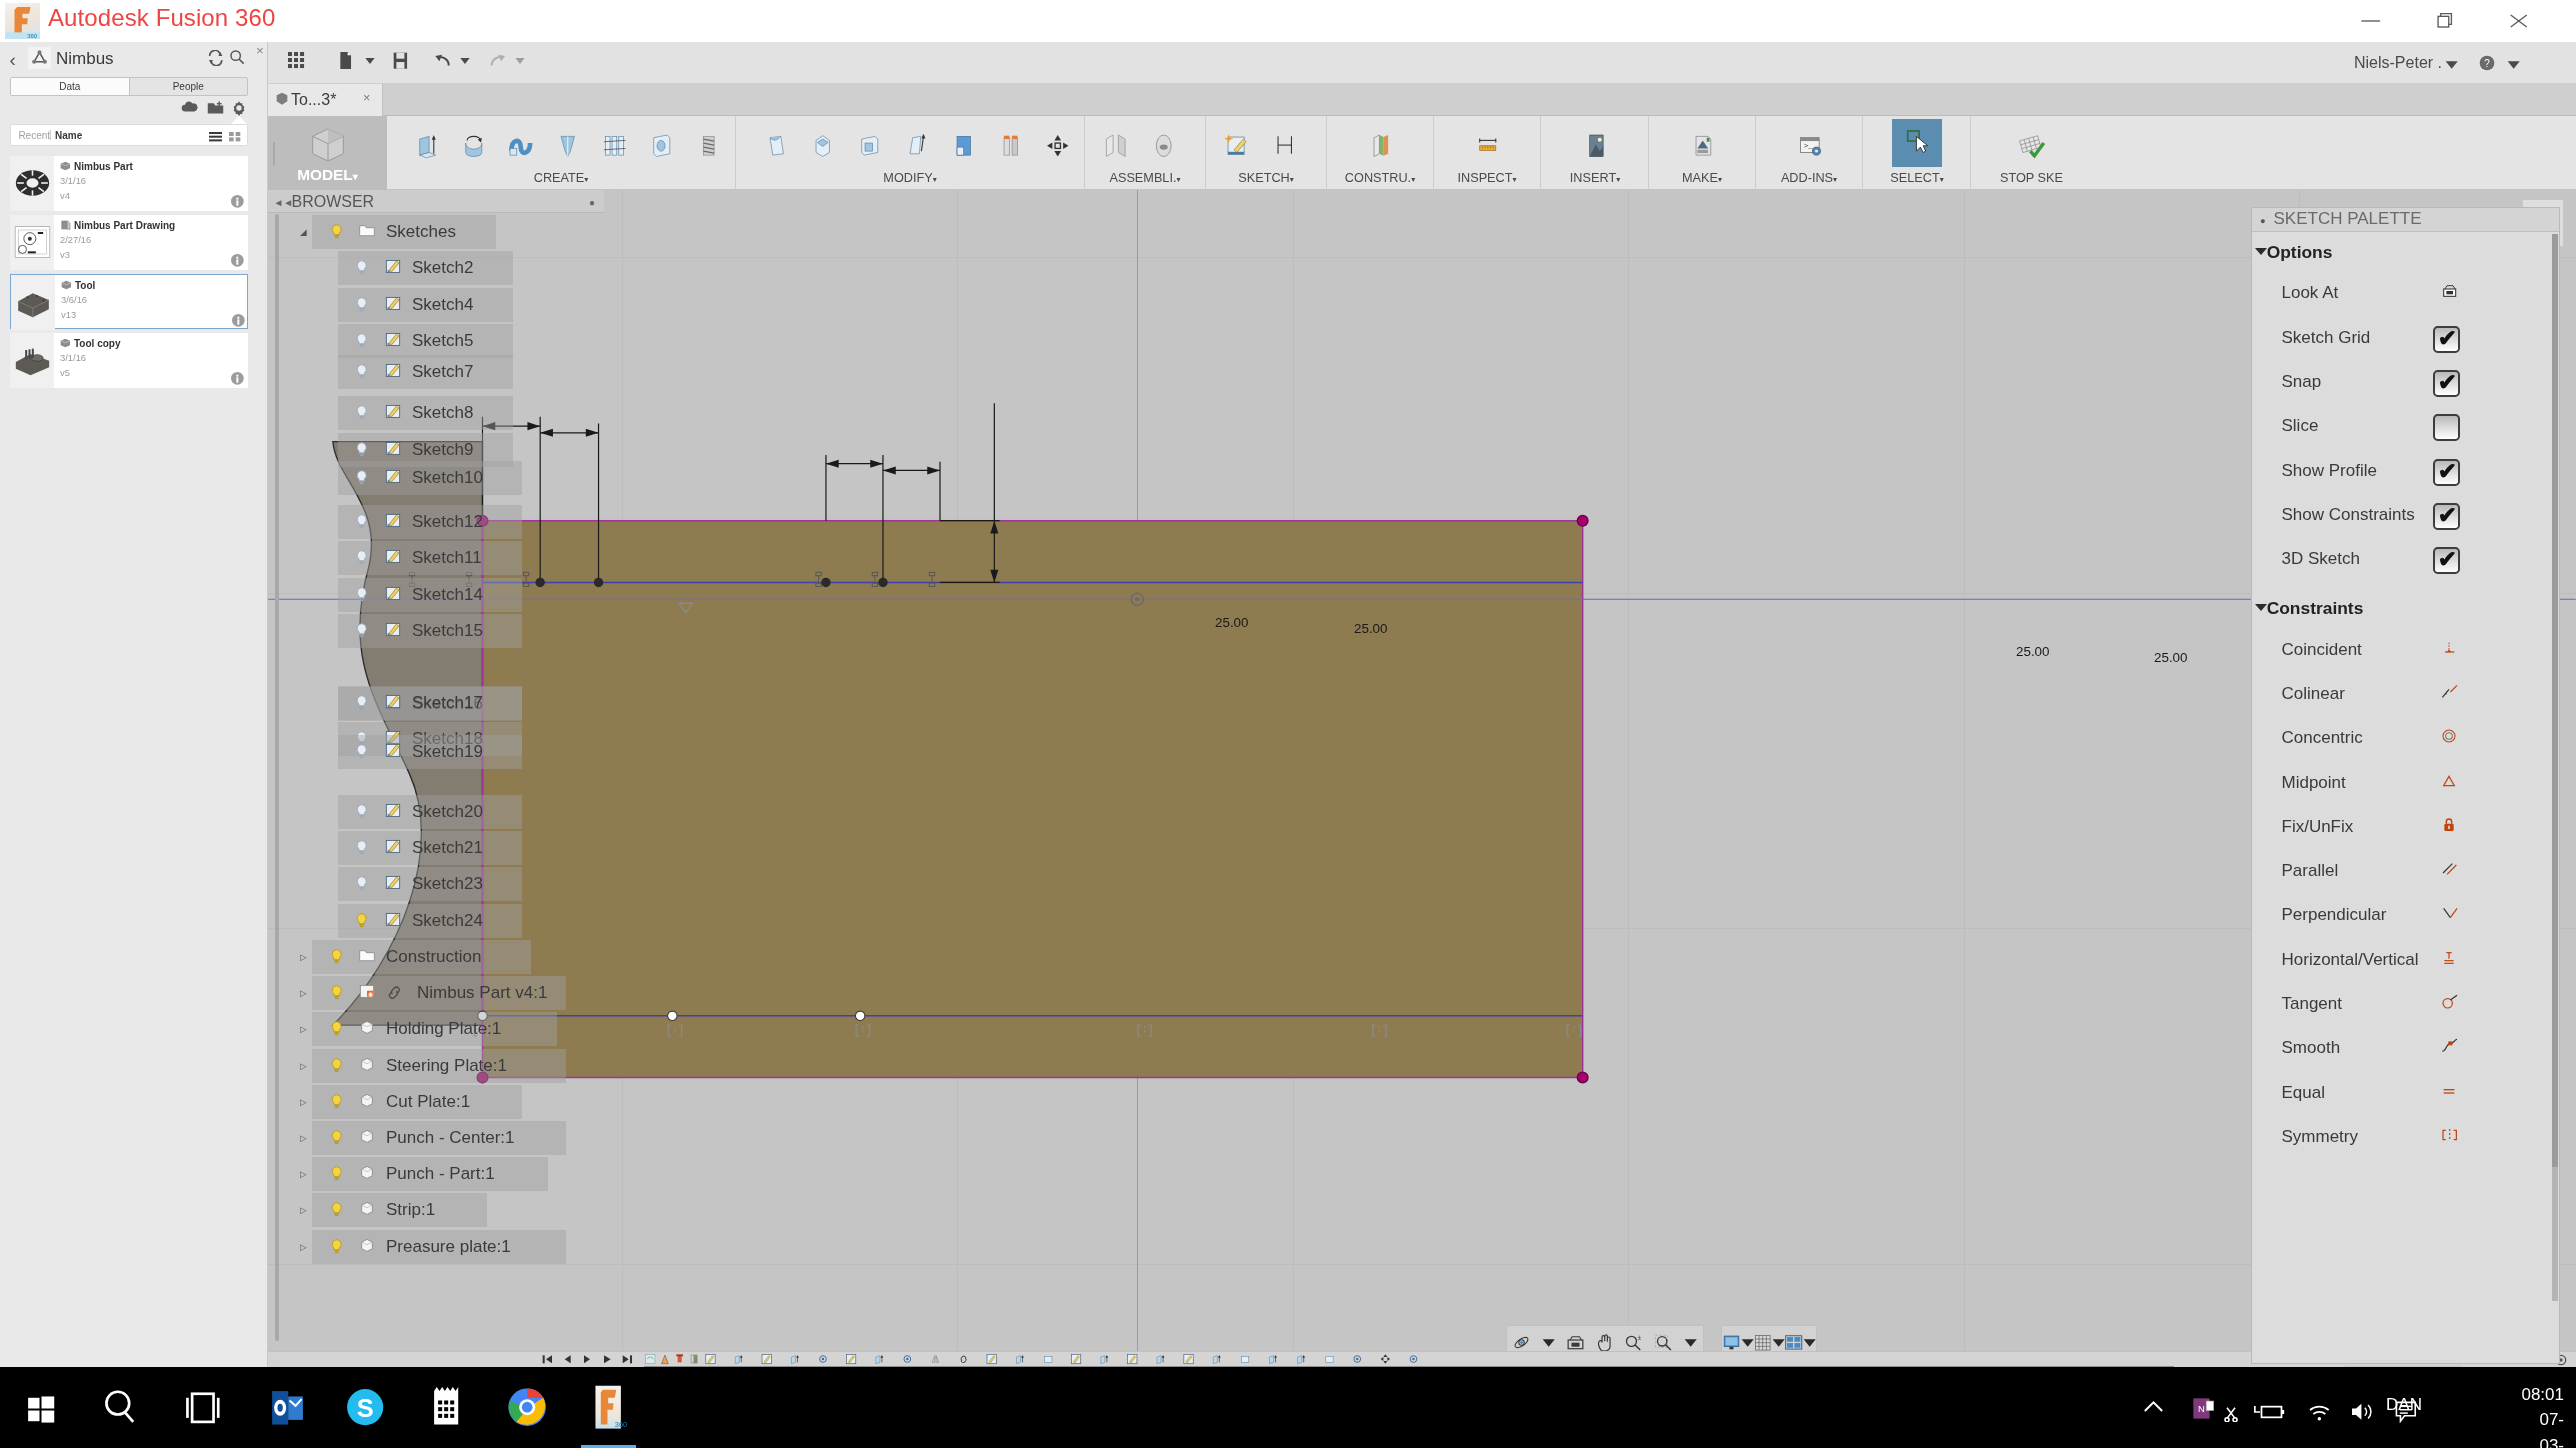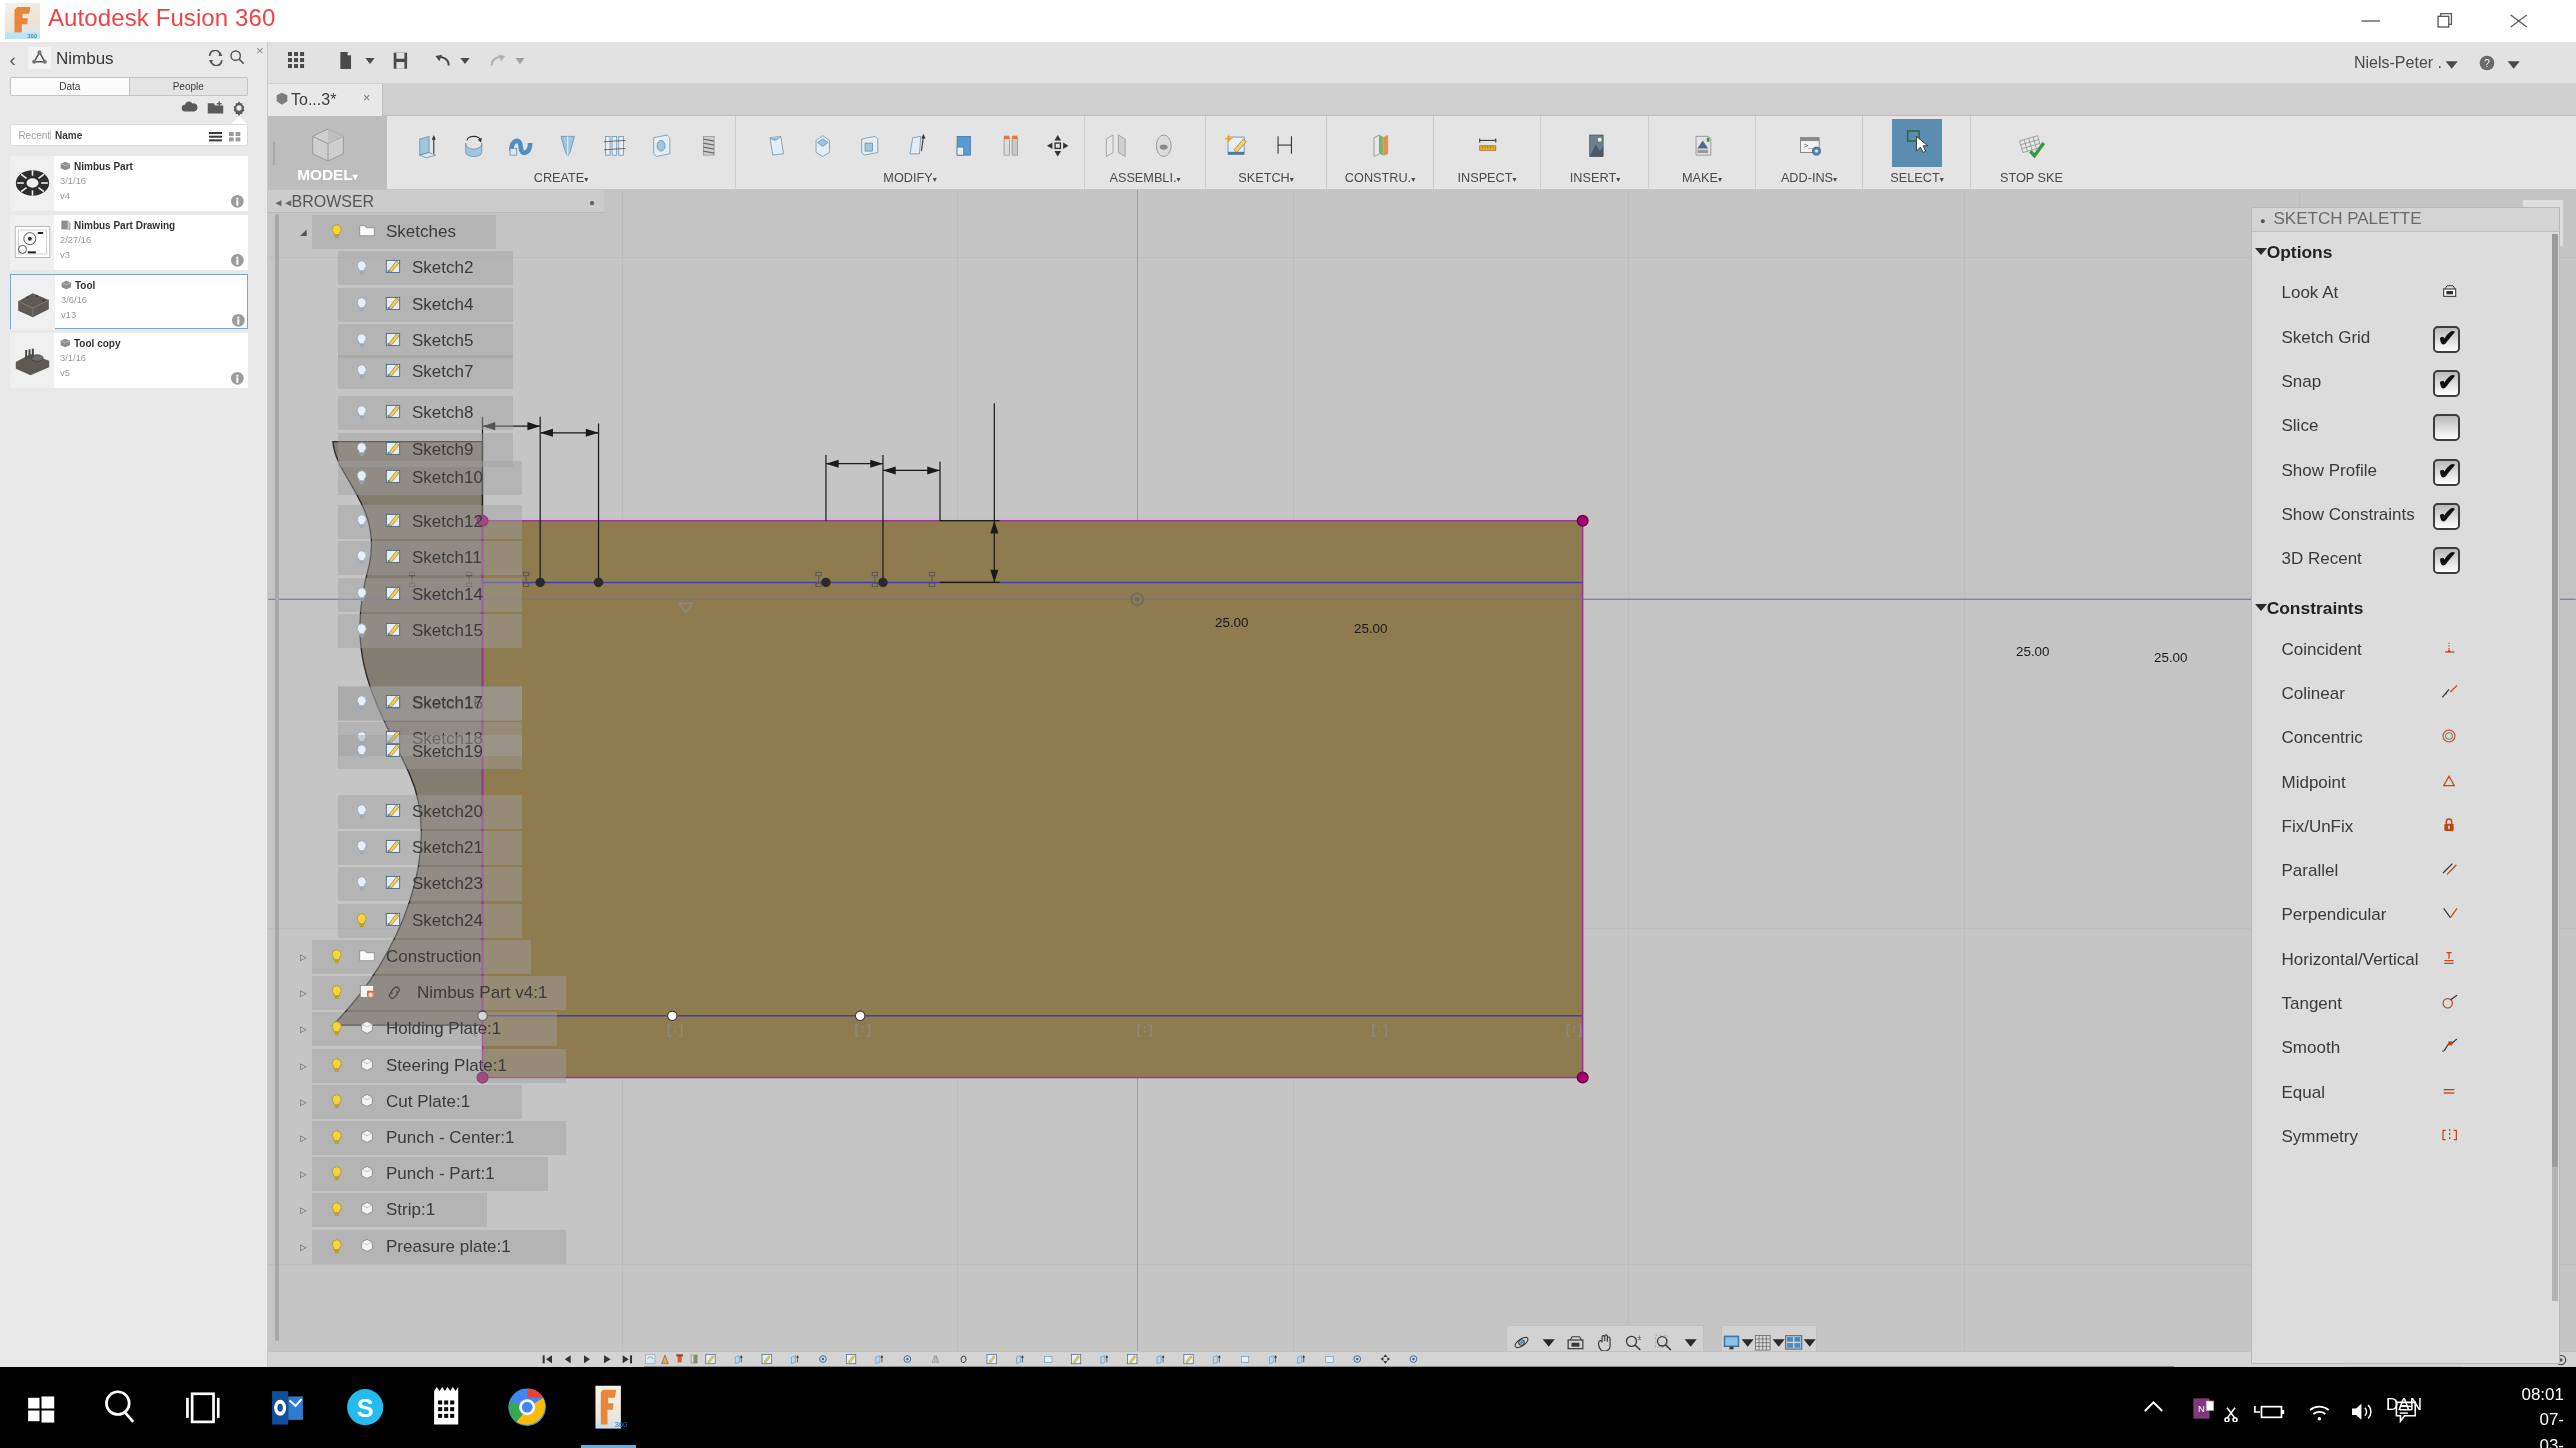--- a/index.html
+++ b/index.html
@@ -1643,21 +1643,21 @@
           <div class="tick">✔</div>
         </div>
       </div>
       <div class="pal-row" style="top: 292px;">
         <div class="lbl">Show Constraints</div>
         <div class="chk">
           <div class="tick">✔</div>
         </div>
       </div>
       <div class="pal-row" style="top: 336px;">
-        <div class="lbl">3D Recent</div>
+        <div class="lbl">3D Sketch</div>
         <div class="chk">
           <div class="tick">✔</div>
         </div>
       </div>
       <div class="pal-sec" style="top: 390px;"><span class="car"></span><span class="sx">Constraints</span></div>
       <div class="pal-row" style="top: 427px;">
         <div class="lbl">Coincident</div>
         <div class="cico"><svg width="16" height="16" viewBox="0 0 24 24">
             <line x1="12" y1="4" x2="12" y2="16" stroke="#c1440e" stroke-width="1.6" stroke-dasharray="2 2"></line>
             <line x1="6" y1="18" x2="20" y2="18" stroke="#c1440e" stroke-width="1.8"></line>

